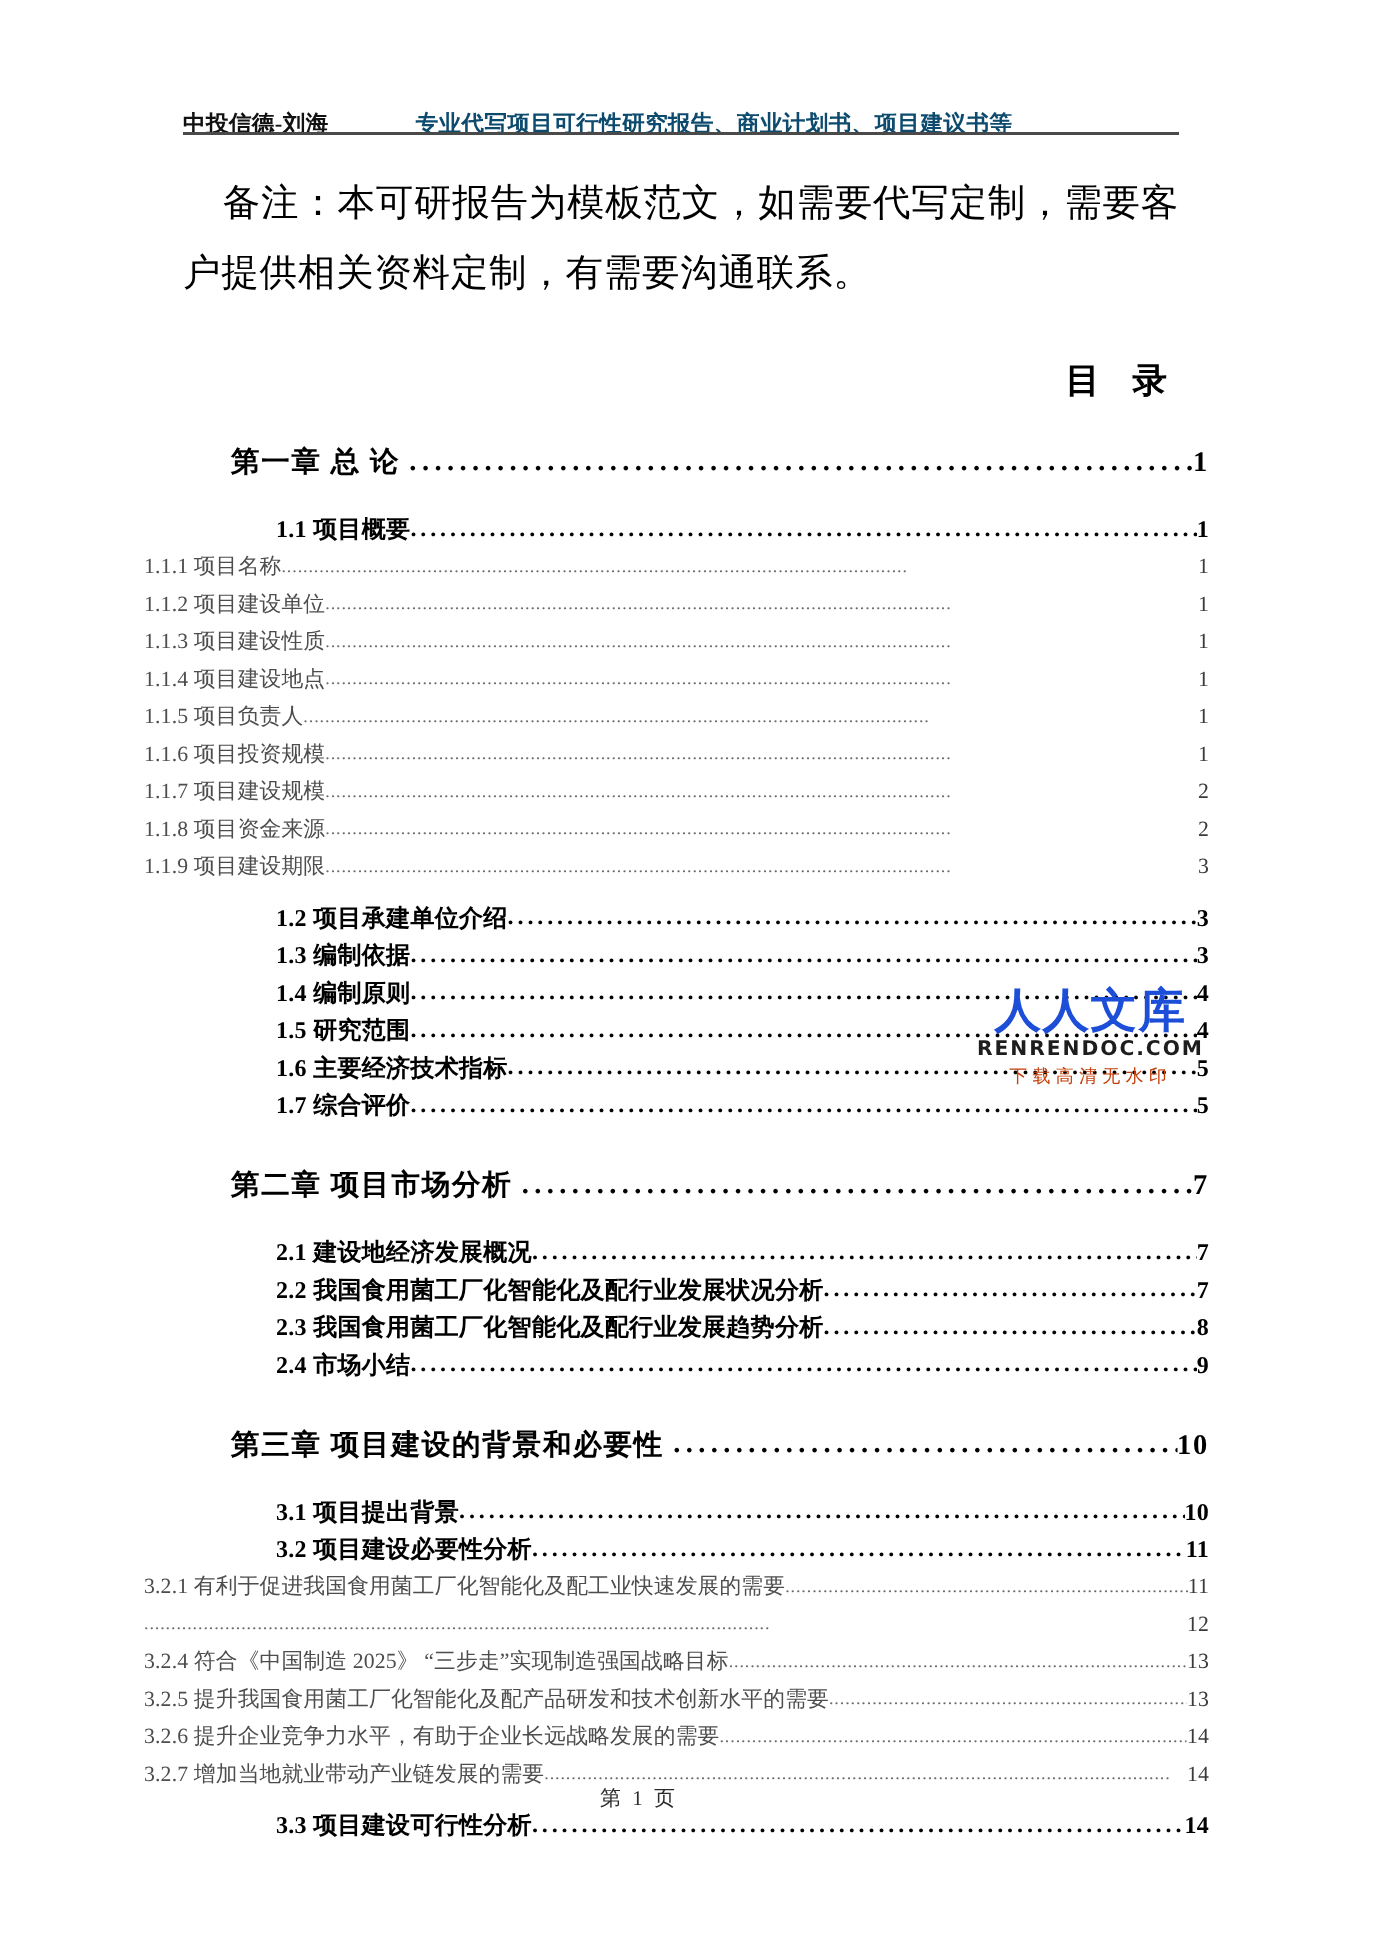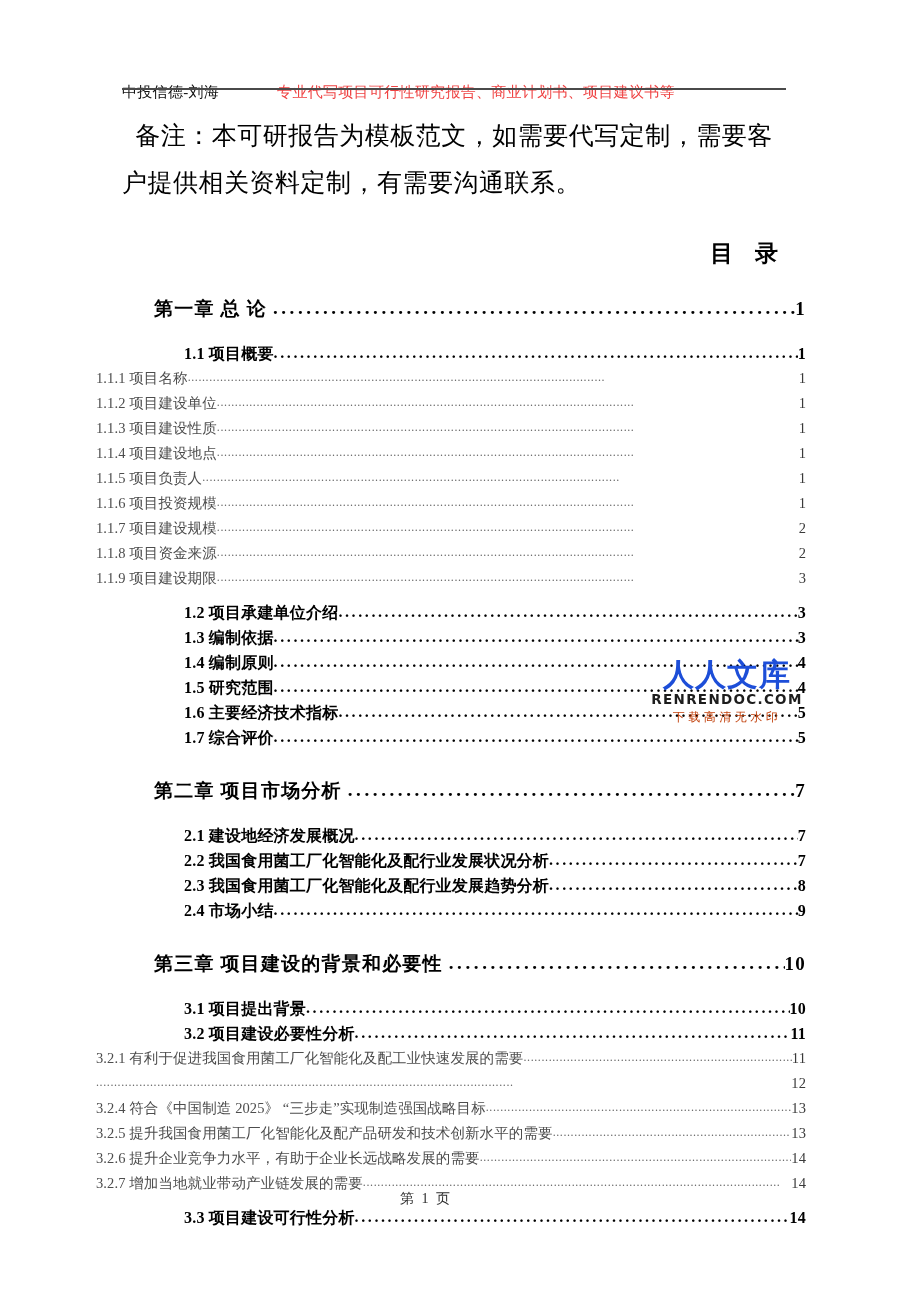--- a/index.html
+++ b/index.html
@@ -20,35 +20,36 @@
     position: relative;
     width: 920px;
     height: 1302px;
     box-sizing: border-box;
   }
 
   
   .doc-header {
     position: absolute;
     left: 122px;
-    top: 76px;
+    top: 60px;
     width: 664px;
     height: 32px;
     display: flex;
-    align-items: center;
+    align-items: flex-end;
+    font-weight: bold;
   }
   .doc-header .hdr-left {
     font-size: 15px;
     color: #111;
     white-space: nowrap;
     letter-spacing: 0.3px;
   }
   .doc-header .hdr-right {
     font-size: 15px;
-    color: #ef4444;
+    color: #0c4a6e;
     white-space: nowrap;
     letter-spacing: 0.3px;
     margin-left: 58px;
   }
   .header-rule {
     position: absolute;
     left: 122px;
     top: 88px;
     width: 664px;
     height: 2px;
@@ -62,21 +63,21 @@
     top: 112px;
     width: 664px;
     text-align: center;
     font-size: 25px;
     line-height: 47px;
     letter-spacing: 0.5px;
     color: #000;
     font-family: "Liberation Serif", "DejaVu Serif", serif;
   }
   .notice .nl { display: block; }
-  .notice .nl1 { text-align: center; font-family: Liberation Serif, serif; }
+  .notice .nl1 { text-align: right; font-family: Liberation Serif, serif; }
   .notice .nl2 { text-align: left; }
 
   
   .toc-title {
     position: absolute;
     left: 122px;
     top: 238px;
     width: 664px;
     text-align: right;
     font-size: 23px;

